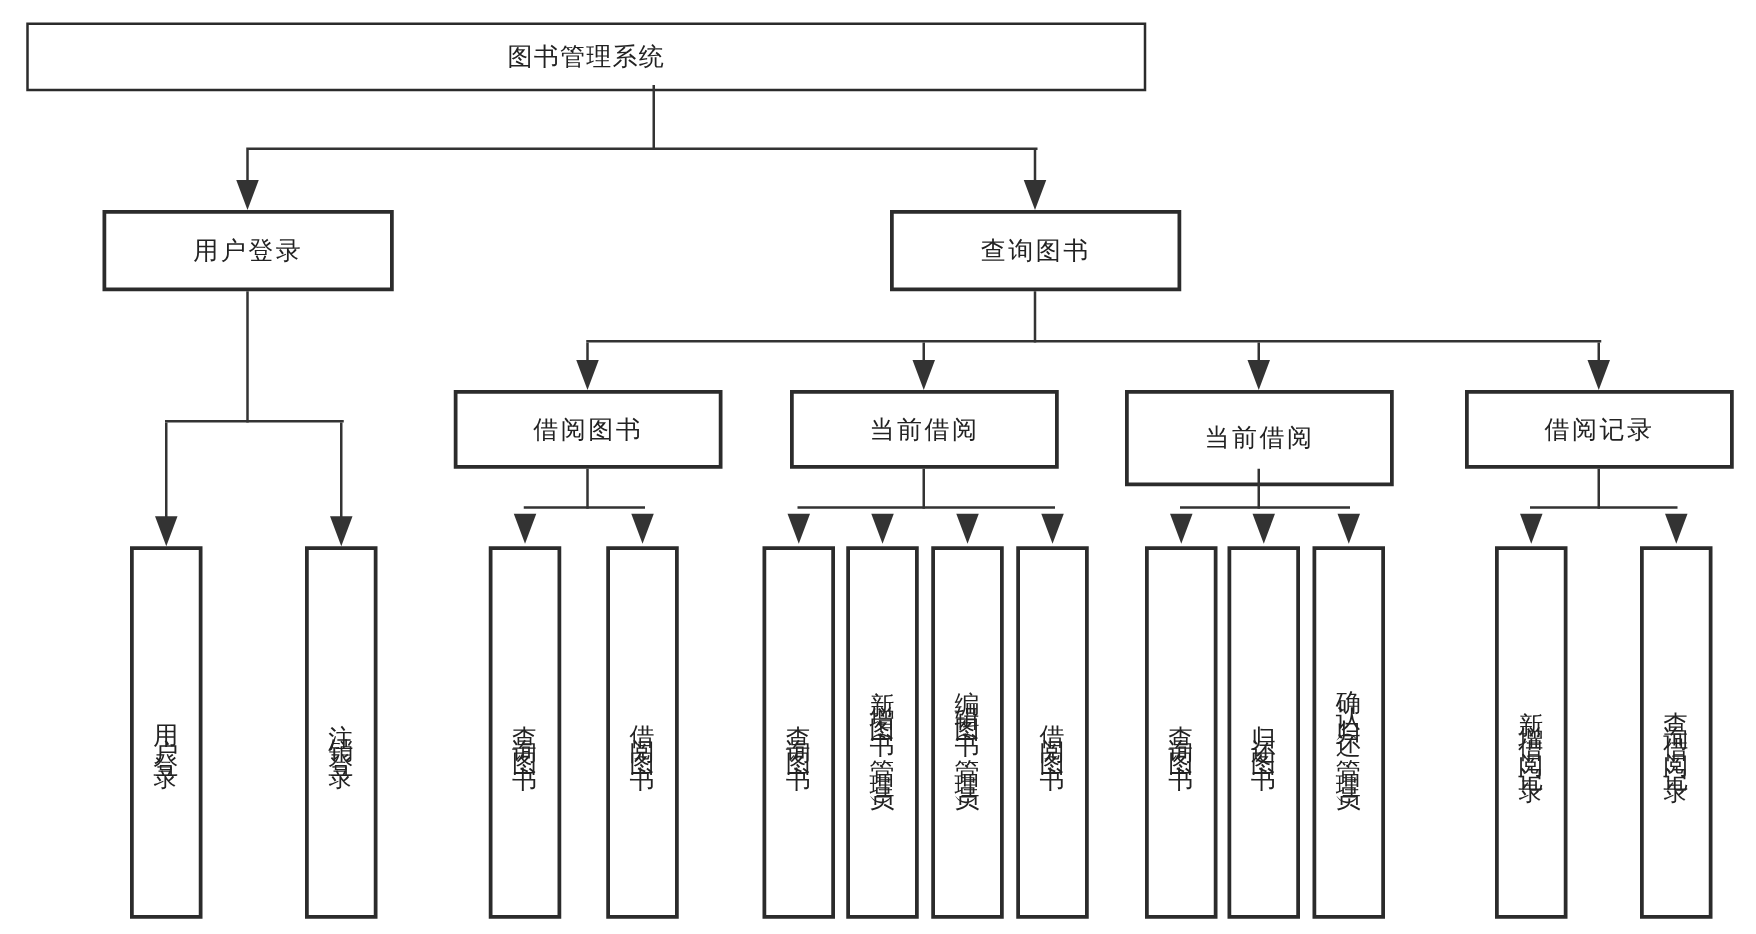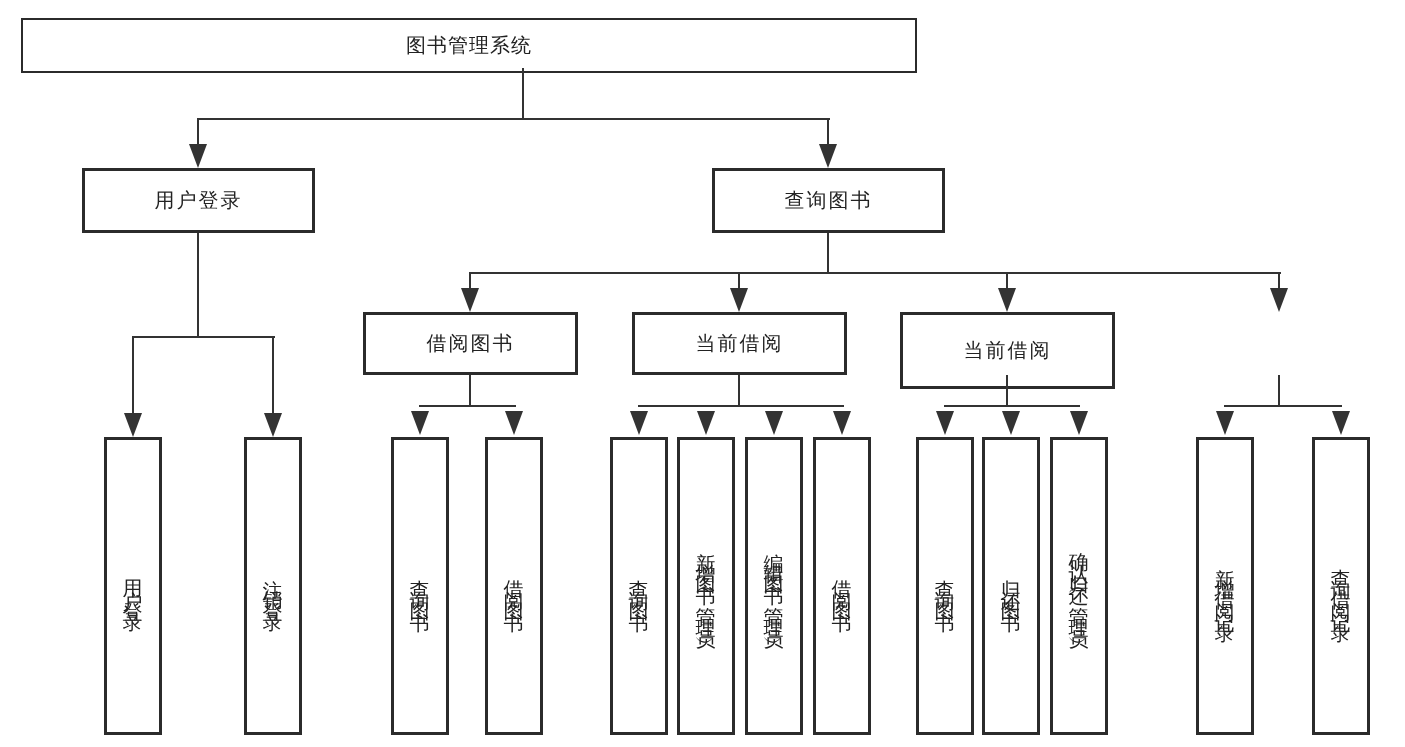--- a/index.html
+++ b/index.html
@@ -62,20 +62,23 @@
   </div>
 
   <div class="hbox" style="left:363px;top:312px;width:215px;height:63px;">
     <span>借阅图书</span>
   </div>
   <div class="hbox" style="left:632px;top:312px;width:215px;height:63px;">
     <span>当前借阅</span>
   </div>
   <div class="hbox" style="left:900px;top:312px;width:215px;height:77px;">
     <span>当前借阅</span>
+  </div>
+  <div class="hbox" style="left:1172px;top:312px;width:215px;height:63px;">
+    <span>借阅记录</span>
   </div>
 
   <div class="vbox" style="left:104px;">
     <span class="vtext">用户登录</span>
   </div>
   <div class="vbox" style="left:244px;">
     <span class="vtext">注销登录</span>
   </div>
 
   <div class="vbox" style="left:391px;">

